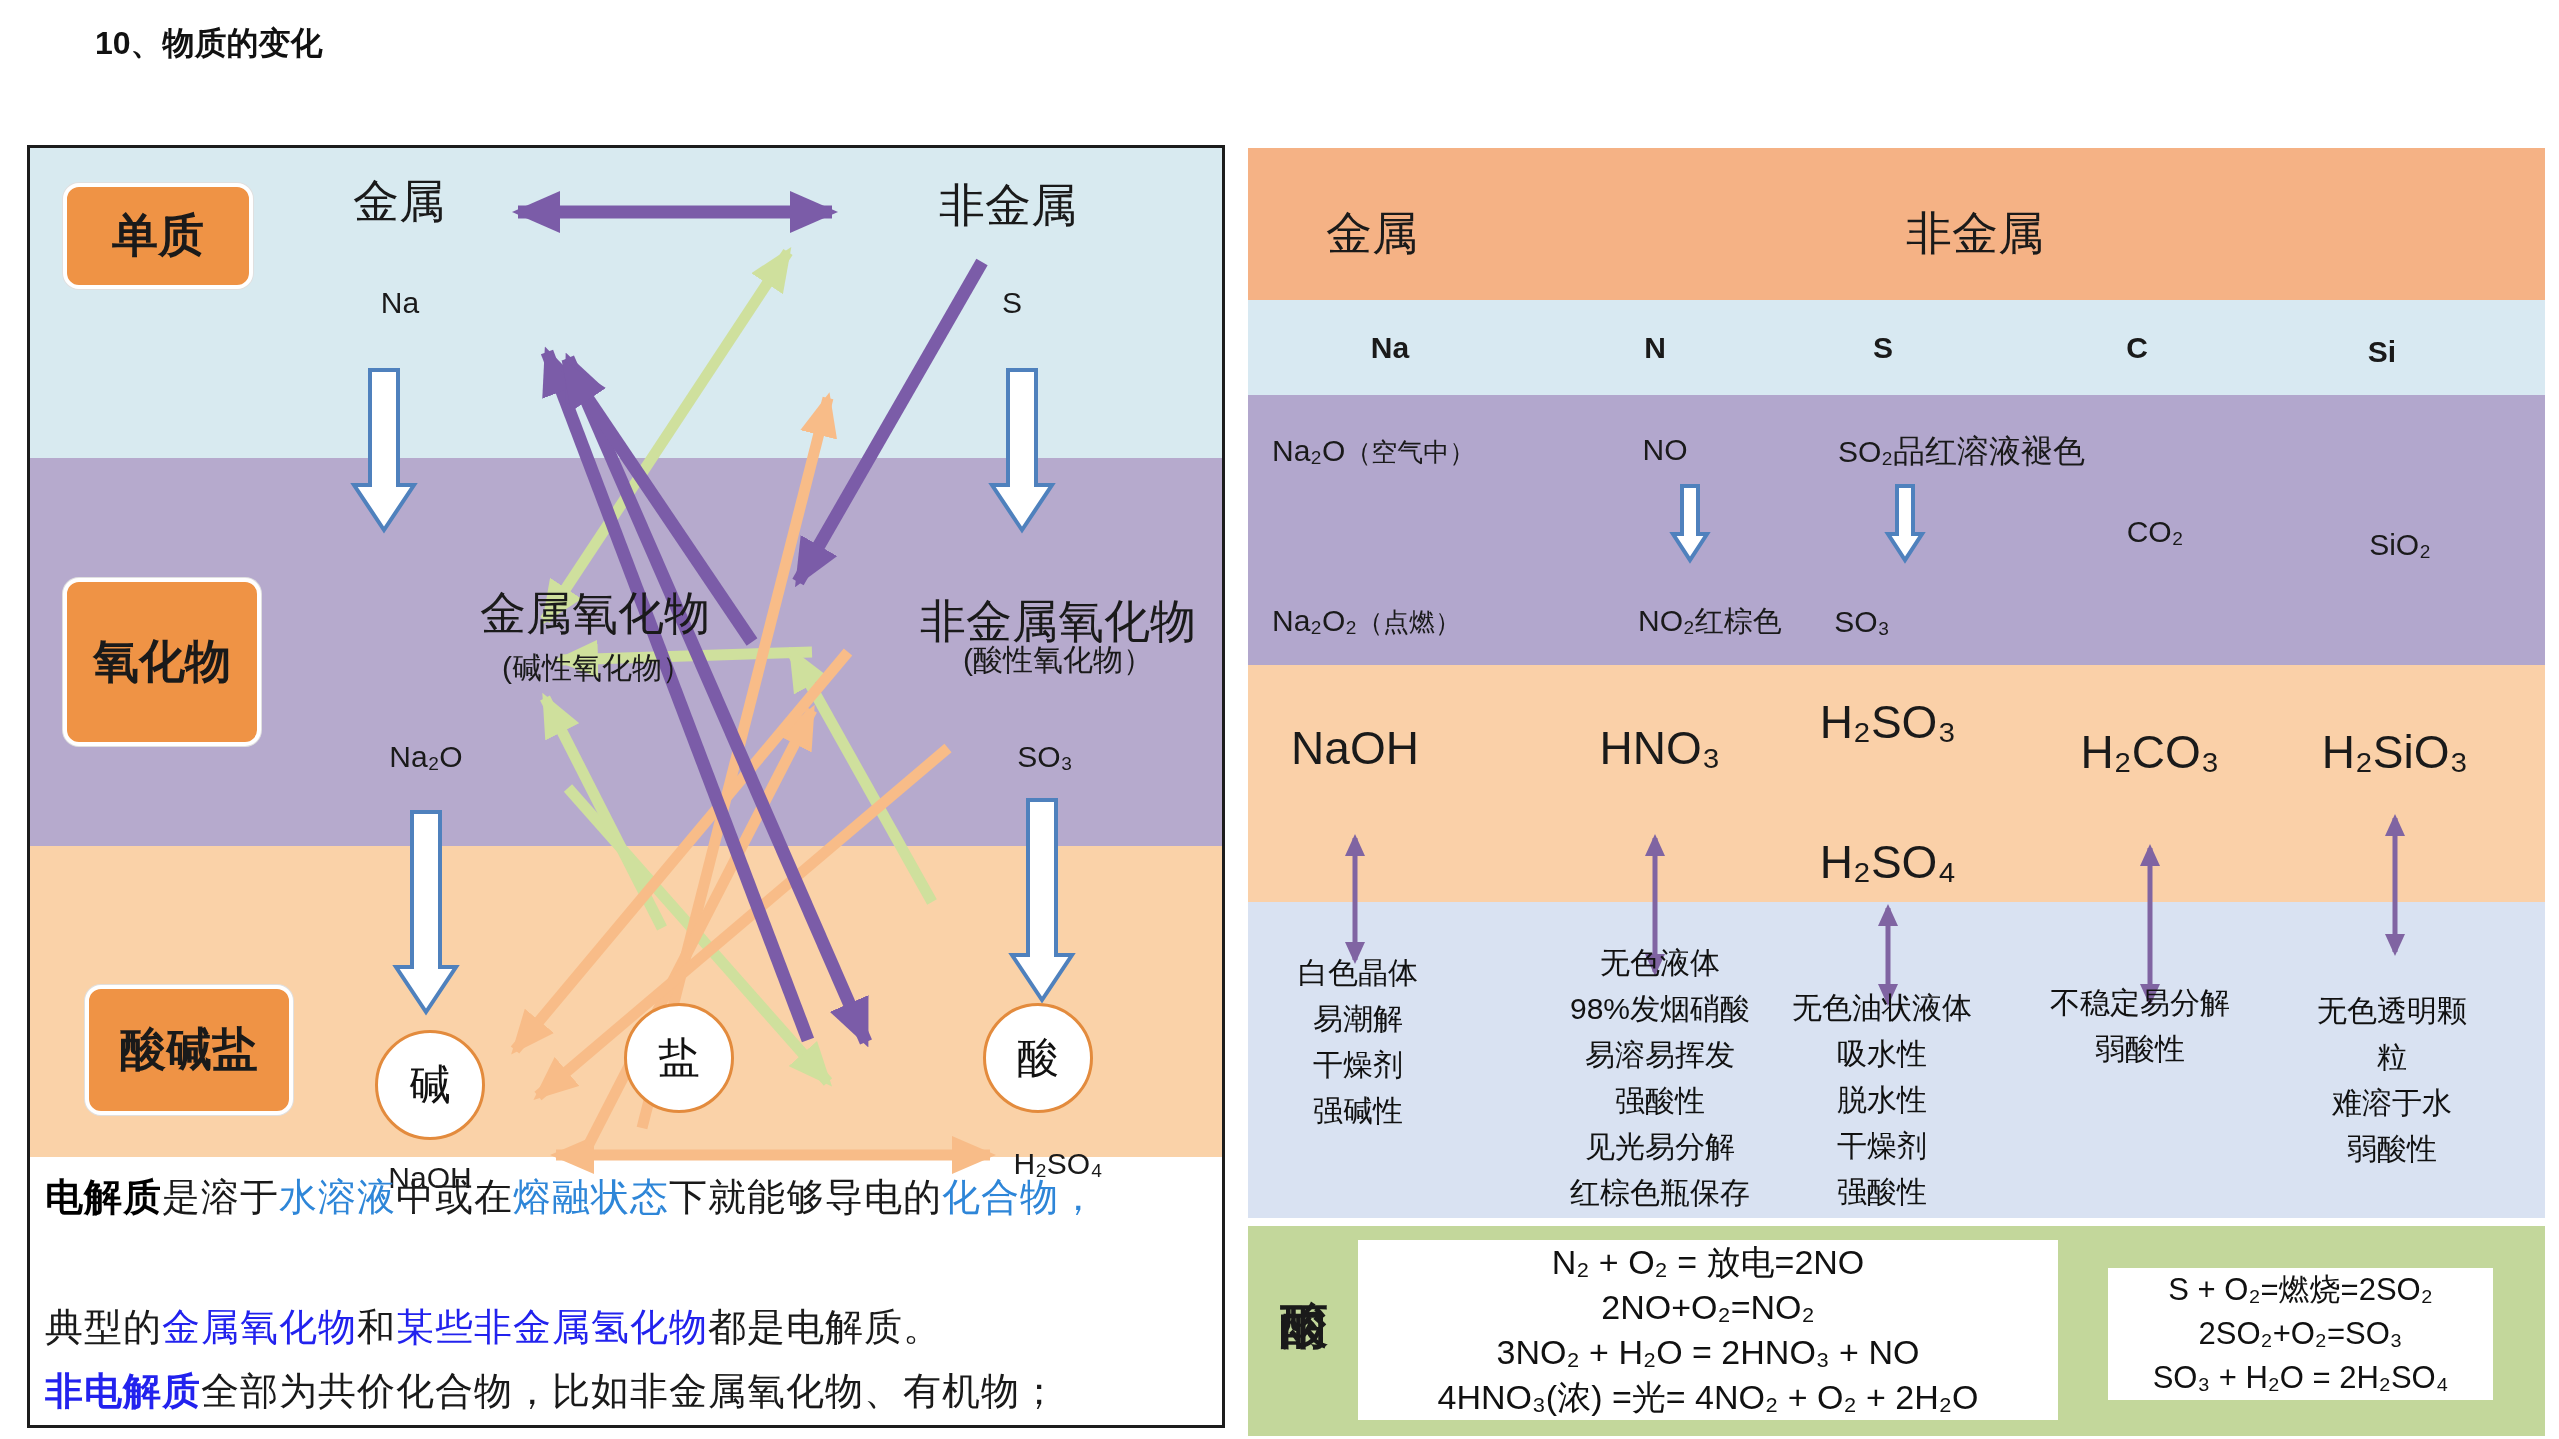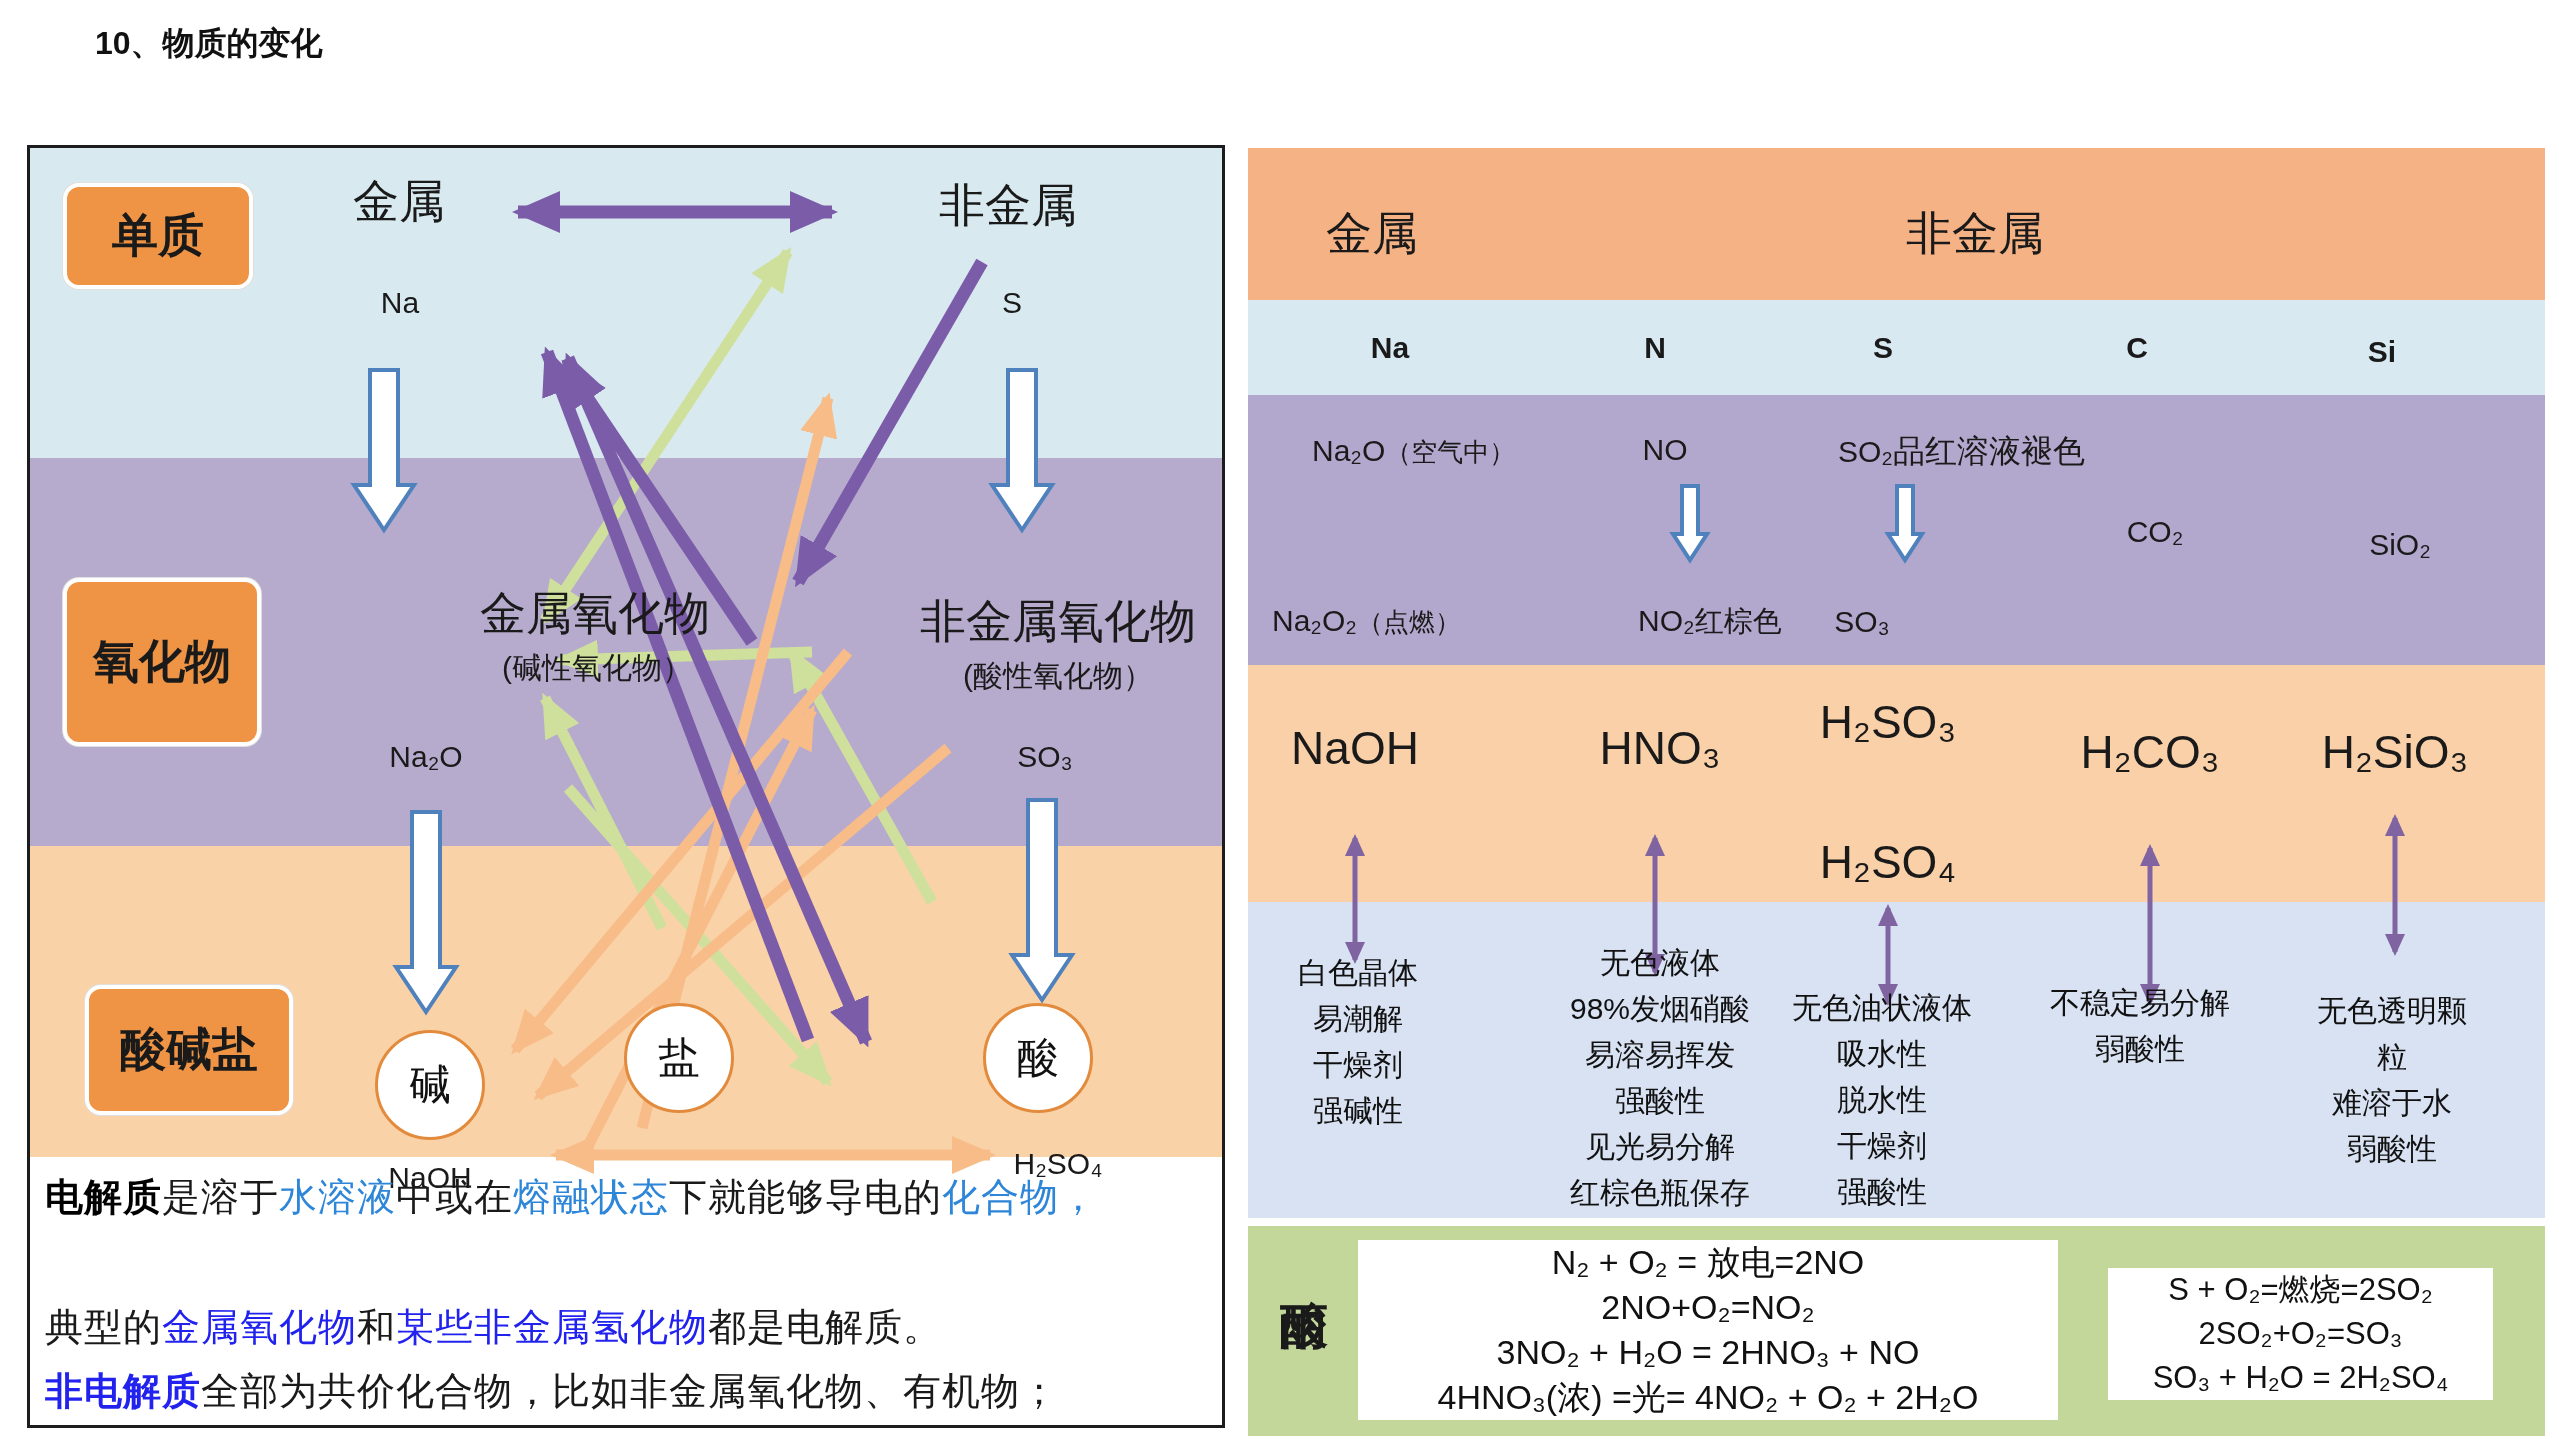--- a/index.html
+++ b/index.html
@@ -112,21 +112,21 @@
   <div class="obox z8" style="left:85px;top:985px;width:200px;height:122px;">酸碱盐</div>
 
   <span class="abs ctr big z10" style="left:399px;top:202px;">金属</span>
   <span class="abs ctr big z10" style="left:1008px;top:206px;">非金属</span>
   <span class="abs ctr med z10" style="left:400px;top:303px;">Na</span>
   <span class="abs ctr med z10" style="left:1012px;top:303px;">S</span>
 
   <span class="abs ctr big z10" style="left:595px;top:614px;">金属氧化物</span>
   <span class="abs ctr sub1 z10" style="left:597px;top:668px;">(碱性氧化物）</span>
   <span class="abs ctr big z10" style="left:1058px;top:622px;">非金属氧化物</span>
-  <span class="abs ctr sub1 z10" style="left:1058px;top:676px;text-align:right;">(酸性氧化物）</span>
+  <span class="abs ctr sub1 z10" style="left:1058px;top:660px;text-align:right;">(酸性氧化物）</span>
   <span class="abs ctr med z10" style="left:426px;top:757px;">Na₂O</span>
   <span class="abs ctr med z10" style="left:1045px;top:757px;">SO₃</span>
 
   <div class="circle z8" style="left:430px;top:1085px;">碱</div>
   <div class="circle z8" style="left:679px;top:1058px;">盐</div>
   <div class="circle z8" style="left:1038px;top:1058px;">酸</div>
   <span class="abs ctr med z10" style="left:430px;top:1178px;">NaOH</span>
   <span class="abs ctr med z10" style="left:1058px;top:1164px;">H₂SO₄</span>
 
   <div class="note-line z10" style="top:1172px;"><span class="c-b1">电解质</span><span class="c-k">是溶于</span><span class="c-b2">水溶液</span><span class="c-k">中或在</span><span class="c-b2">熔融状态</span><span class="c-k">下就能够导电的</span><span class="c-b2">化合物，</span></div>
@@ -135,21 +135,21 @@
 
   <span class="abs ctr big z10" style="left:1372px;top:234px;">金属</span>
   <span class="abs ctr big z10" style="left:1975px;top:234px;">非金属</span>
 
   <span class="abs ctr med bold z10" style="left:1390px;top:348px;">Na</span>
   <span class="abs ctr med bold z10" style="left:1655px;top:348px;">N</span>
   <span class="abs ctr med bold z10" style="left:1883px;top:348px;">S</span>
   <span class="abs ctr med bold z10" style="left:2137px;top:348px;">C</span>
   <span class="abs ctr med bold z10" style="left:2382px;top:352px;">Si</span>
 
-  <div class="abs lft z10" style="left:1272px;top:452px;margin-left:40px;"><span class="med">Na₂O</span><span style="font-size:26px;">（空气中）</span></div>
+  <div class="abs lft z10" style="left:1272px;top:452px;"><span class="med">Na₂O</span><span style="font-size:26px;">（空气中）</span></div>
   <span class="abs ctr med z10" style="left:1665px;top:450px;">NO</span>
   <div class="abs lft z10" style="left:1838px;top:452px;"><span class="med">SO₂</span><span style="font-size:32px;">品红溶液褪色</span></div>
   <span class="abs ctr med z10" style="left:2155px;top:532px;">CO₂</span>
   <span class="abs ctr med z10" style="left:2400px;top:545px;">SiO₂</span>
 
   <div class="abs lft z10" style="left:1272px;top:622px;"><span class="med">Na₂O₂</span><span style="font-size:26px;">（点燃）</span></div>
   <div class="abs lft z10" style="left:1638px;top:622px;"><span class="med">NO₂</span><span style="font-size:29px;">红棕色</span></div>
   <span class="abs ctr med z10" style="left:1862px;top:622px;">SO₃</span>
 
   <span class="abs ctr big z10" style="left:1355px;top:748px;">NaOH</span>

